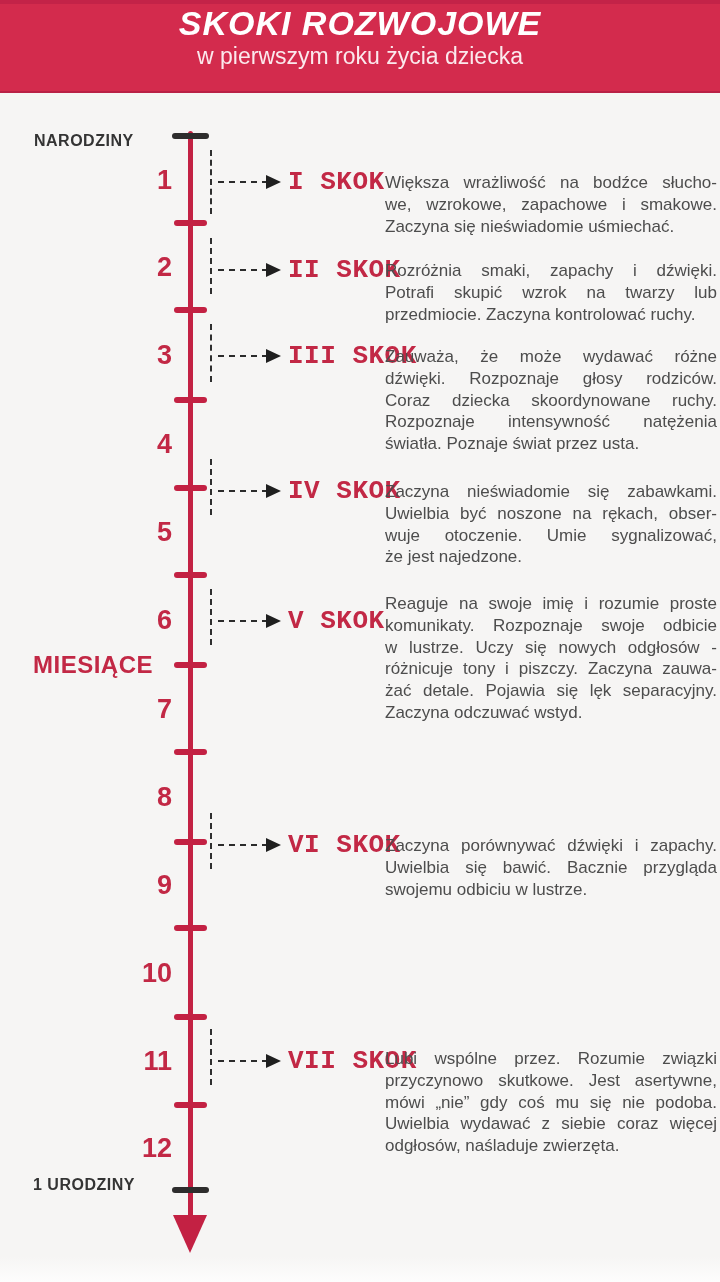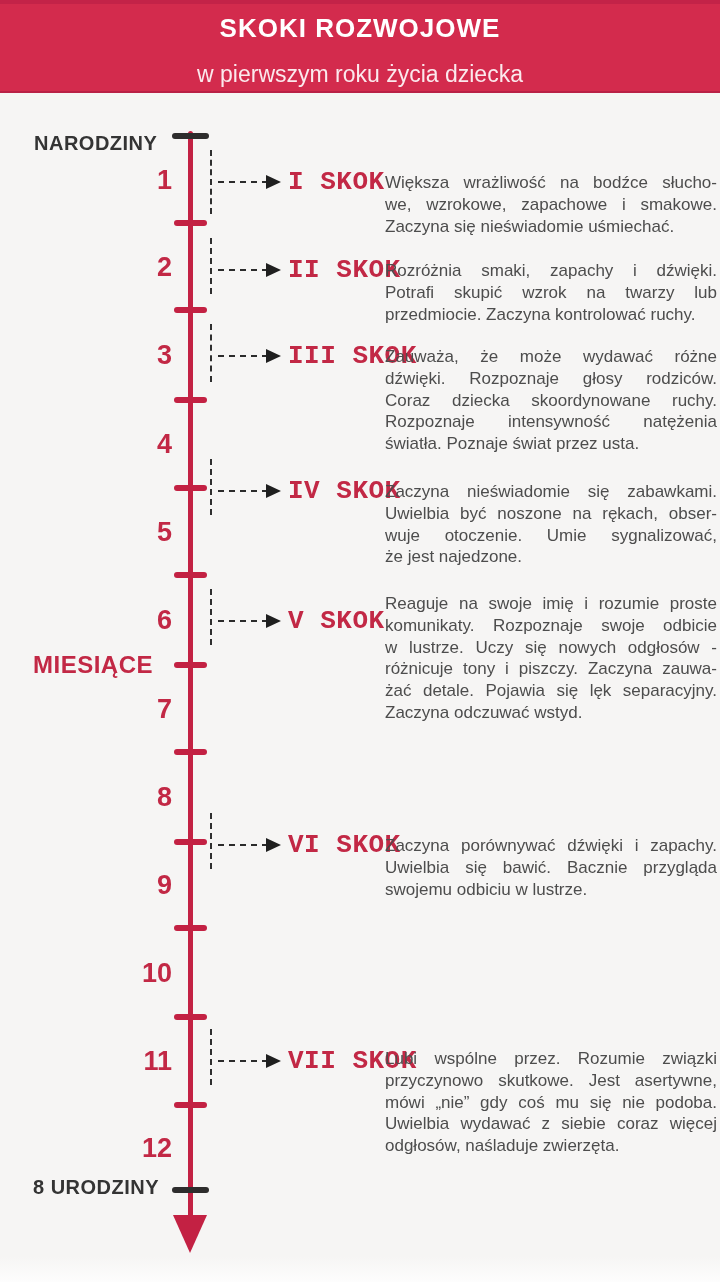--- a/index.html
+++ b/index.html
@@ -13,45 +13,45 @@
   .stage{position:absolute;inset:0;}
   
   .header{
     position:absolute;top:0;left:0;width:720px;height:87px;
     background:#d32b4d;
     border-top:4px solid #c32348;
     border-bottom:2px solid #b92146;
   }
   .h-title{
     text-align:center;color:#ffffff;font-weight:bold;
-    font-size:26px;letter-spacing:1px;margin-top:9px;
+    font-size:34px;letter-spacing:1px;font-style:italic;
   }
   .h-sub{
-    text-align:center;color:#fbe9ed;font-size:23px;margin-top:17px;
+    text-align:center;color:#fbe9ed;font-size:23px;margin-top:0;
   }
   
   .axis-line{
     position:absolute;left:188px;top:131px;width:5px;height:1086px;
     background:#c32143;border-radius:3px;
   }
   .axis-arrowhead{
     position:absolute;left:173px;top:1215px;width:0;height:0;
     border-left:17px solid transparent;
     border-right:17px solid transparent;
     border-top:38px solid #c32143;
   }
   .tick{position:absolute;height:6px;border-radius:3px;}
   .tick.red{left:174px;width:33px;background:#c32143;}
   .tick.dark{left:172px;width:37px;background:#2e2d2d;}
   .month-num{
     position:absolute;right:548px;width:120px;height:34px;line-height:34px;
     text-align:right;color:#c22845;font-size:27px;font-weight:bold;
   }
   .edge-label{
-    position:absolute;color:#343434;font-size:20px;font-weight:bold;
+    position:absolute;color:#343434;font-size:16px;font-weight:bold;
     letter-spacing:0.5px;white-space:nowrap;
   }
   .axis-label{
     position:absolute;color:#c22845;font-size:24px;font-weight:bold;
     letter-spacing:0.5px;white-space:nowrap;
   }
   
   .vdash{
     position:absolute;left:210px;width:0;
     border-left:2px dashed #2f2f2f;
@@ -119,21 +119,21 @@
   <div class="month-num" style="top:603px">6</div>
   <div class="month-num" style="top:692px">7</div>
   <div class="month-num" style="top:780px">8</div>
   <div class="month-num" style="top:868px">9</div>
   <div class="month-num" style="top:956px">10</div>
   <div class="month-num" style="top:1044px">11</div>
   <div class="month-num" style="top:1131px">12</div>
 
   <div class="edge-label" style="left:34px;top:132px">NARODZINY</div>
   <div class="axis-label" style="left:33px;top:651px">MIESIĄCE</div>
-  <div class="edge-label" style="left:33px;top:1176px">8 URODZINY</div>
+  <div class="edge-label" style="left:33px;top:1176px">1 URODZINY</div>
 
   <div class="vdash" style="top:150px;height:64px"></div>
   <div class="harrow" style="top:181px"></div>
   <div class="harrow-head" style="top:175px"></div>
   <div class="leap-label" style="top:166px">I SKOK</div>
   <div class="desc" style="top:172px">
       <div class="line">Większa wrażliwość na bodźce słucho-</div>
       <div class="line">we, wzrokowe, zapachowe i smakowe.</div>
       <div class="line">Zaczyna się nieświadomie uśmiechać.</div>
     </div>

